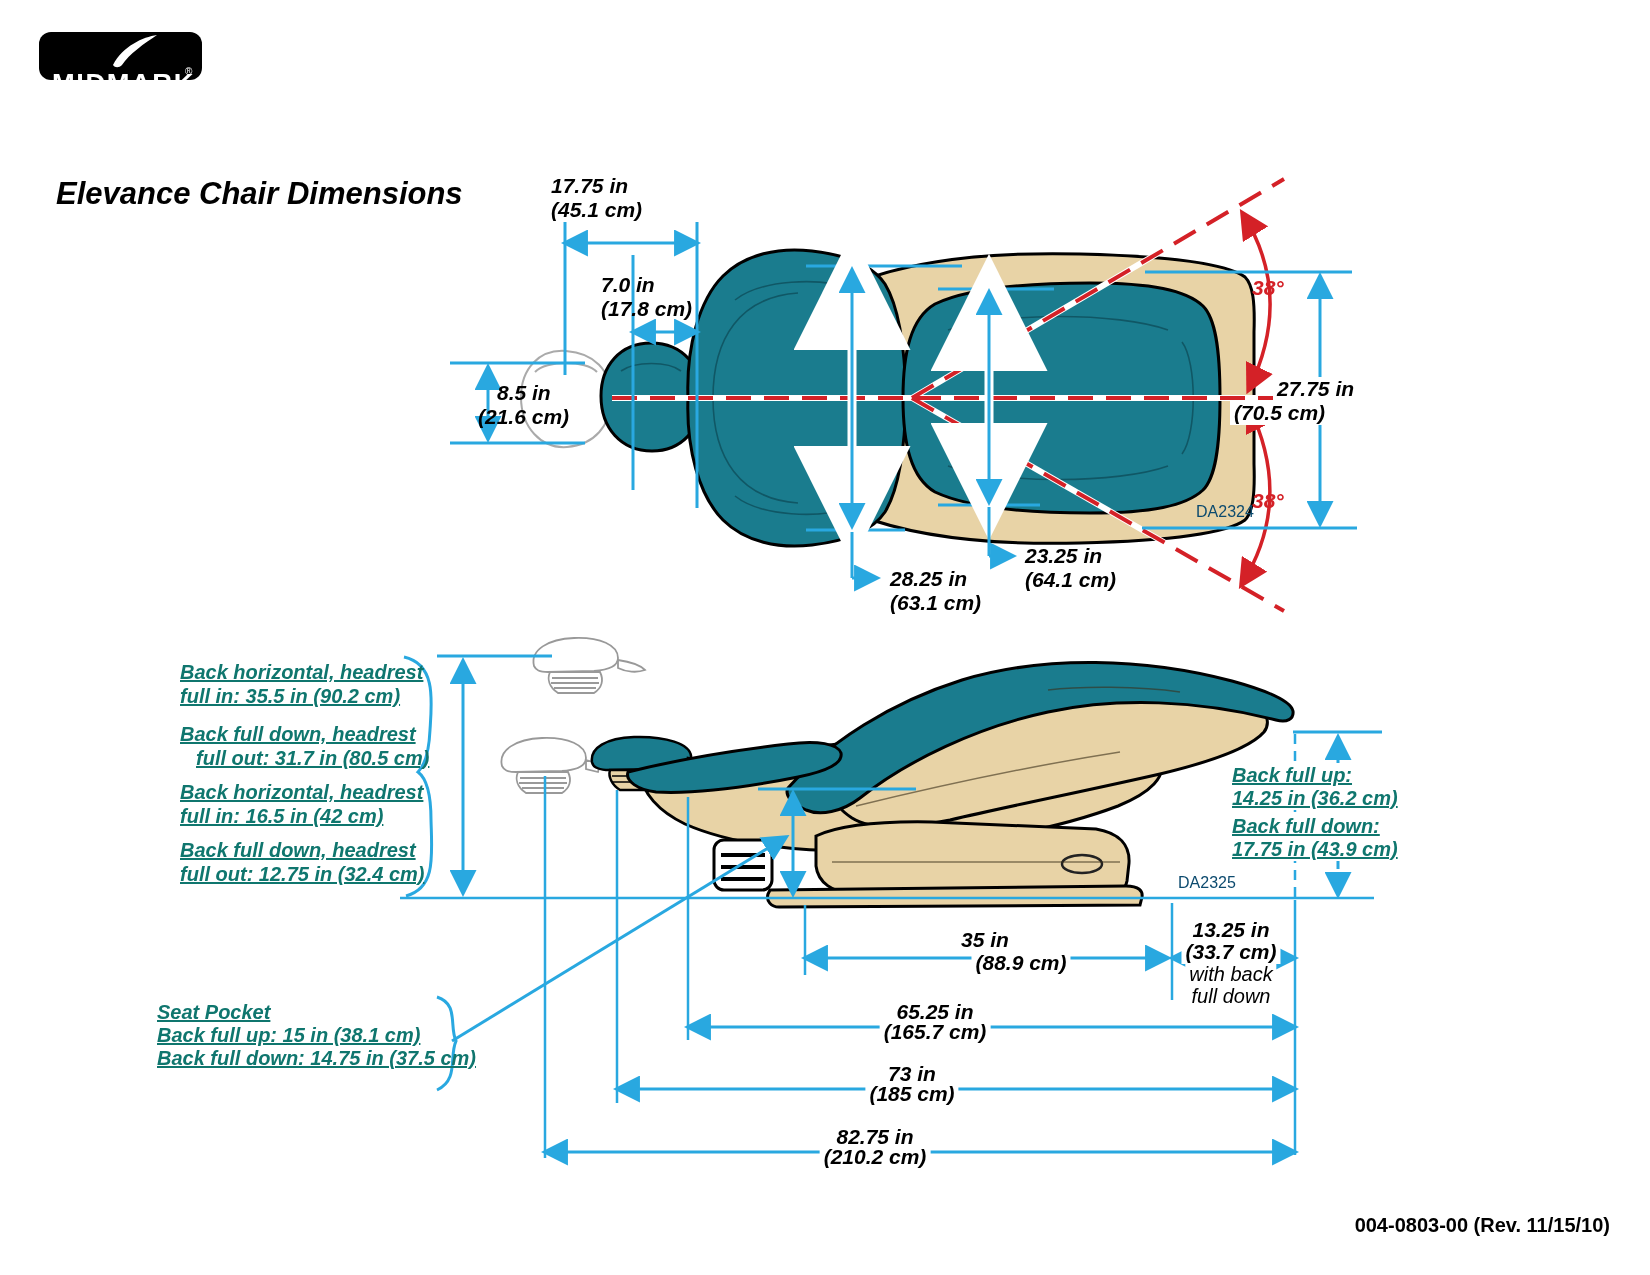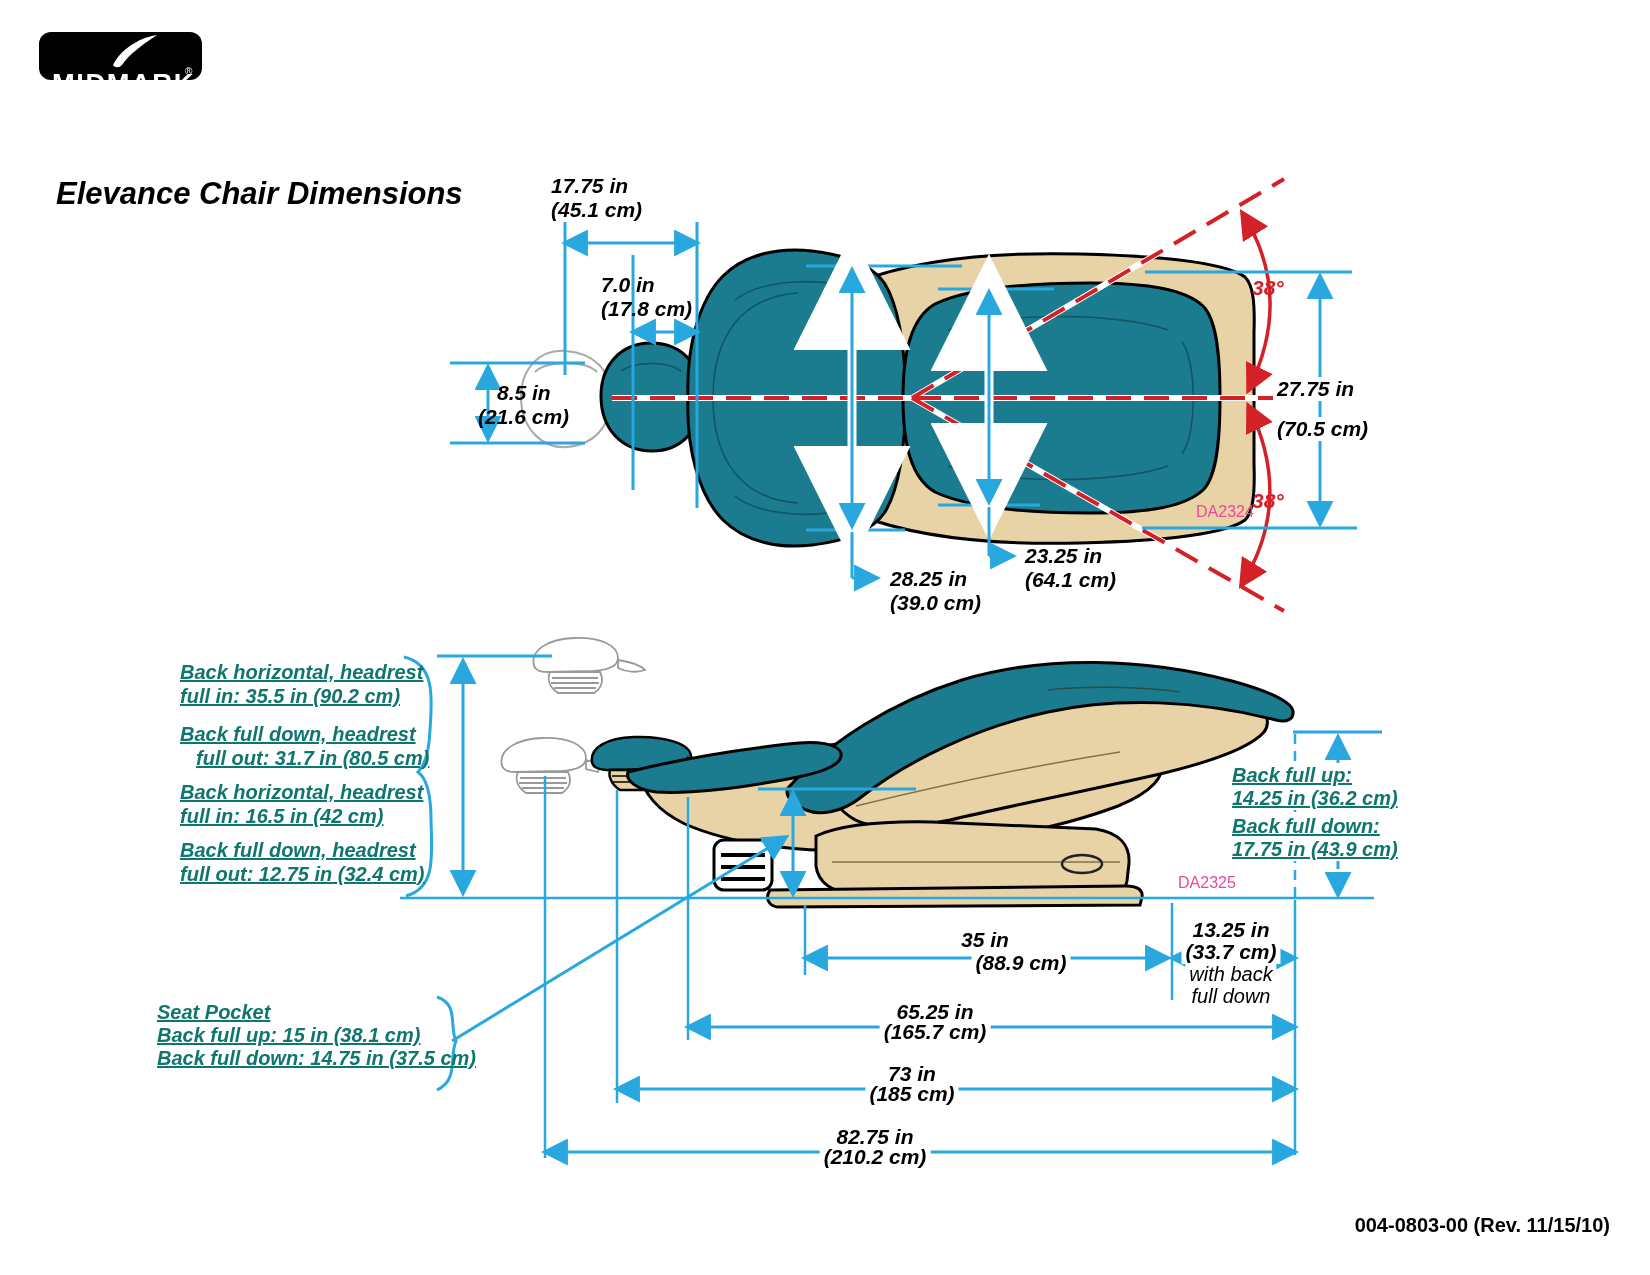--- a/index.html
+++ b/index.html
@@ -1,21 +1,21 @@
 <!DOCTYPE html>
 <html><head>
 <meta charset="utf-8">
 <style>
   html,body{margin:0;padding:0;background:#fff;}
   #canvas{position:relative;width:1650px;height:1275px;background:#fff;overflow:hidden;
           font-family:"Liberation Sans",sans-serif;}
   .abs{position:absolute;white-space:nowrap;}
   .di{font:italic 700 21px/24px "Liberation Sans",sans-serif;color:#000;}
   .note{font:italic 700 20px/24px "Liberation Sans",sans-serif;color:#0f766e;text-decoration:underline;}
-  .reg{font:400 16px/18px "Liberation Sans",sans-serif;color:#ec4899;}
+  .reg{font:400 16px/18px "Liberation Sans",sans-serif;color:#0c4a6e;}
   .deg{font:italic 700 21px/22px "Liberation Sans",sans-serif;color:#d42127;}
   .itl{font:italic 400 20px/22px "Liberation Sans",sans-serif;color:#000;}
   .ctr{transform:translateX(-50%);text-align:center;}
   .bg{background:#fff;padding:0 4px;}
   #title{font:italic 700 31px "Liberation Sans",sans-serif;color:#000;}
   #footer{font:700 20px "Liberation Sans",sans-serif;color:#000;}
   #logo{position:absolute;left:39px;top:32px;width:163px;height:48px;background:#000;
         border-radius:12px;}
   #logo .brand{position:absolute;left:13px;top:36px;color:#fff;font:700 26px "Liberation Sans",sans-serif;
         letter-spacing:1.5px;transform:scaleX(1.05);transform-origin:left;}
@@ -191,25 +191,25 @@
   </div>
   <div id="title" class="abs" style="left:56px;top:176px;">Elevance Chair Dimensions</div>
 
   <div class="abs di" style="left:551px;top:174px;">17.75 in</div>
   <div class="abs di" style="left:551px;top:198px;">(45.1 cm)</div>
   <div class="abs di" style="left:601px;top:273px;">7.0 in</div>
   <div class="abs di" style="left:601px;top:297px;">(17.8 cm)</div>
   <div class="abs di" style="left:497px;top:381px;text-align:center;">8.5 in</div>
   <div class="abs di" style="left:478px;top:405px;">(21.6 cm)</div>
   <div class="abs di" style="left:890px;top:567px;">28.25 in</div>
-  <div class="abs di" style="left:890px;top:591px;">(39.0 cm)</div>
+  <div class="abs di" style="left:890px;top:591px;">(63.1 cm)</div>
   <div class="abs di" style="left:1025px;top:544px;">23.25 in</div>
   <div class="abs di" style="left:1025px;top:568px;">(64.1 cm)</div>
   <div class="abs di bg" style="left:1273px;top:377px;font-style:italic;">27.75 in</div>
-  <div class="abs di bg" style="left:1273px;top:401px;margin-top:16px;">(70.5 cm)</div>
+  <div class="abs di bg" style="left:1230px;top:401px;">(70.5 cm)</div>
   <div class="abs deg" style="left:1252px;top:277px;">38°</div>
   <div class="abs deg" style="left:1252px;top:490px;">38°</div>
   <div class="abs reg" style="left:1196px;top:503px;">DA2324</div>
 
   <div class="abs note" style="left:180px;top:660px;">Back horizontal, headrest</div>
   <div class="abs note" style="left:180px;top:684px;">full in: 35.5 in (90.2 cm)</div>
   <div class="abs note" style="left:180px;top:722px;">Back full down, headrest</div>
   <div class="abs note" style="left:196px;top:746px;">full out: 31.7 in (80.5 cm)</div>
   <div class="abs note" style="left:180px;top:780px;">Back horizontal, headrest</div>
   <div class="abs note" style="left:180px;top:804px;">full in: 16.5 in (42 cm)</div>

